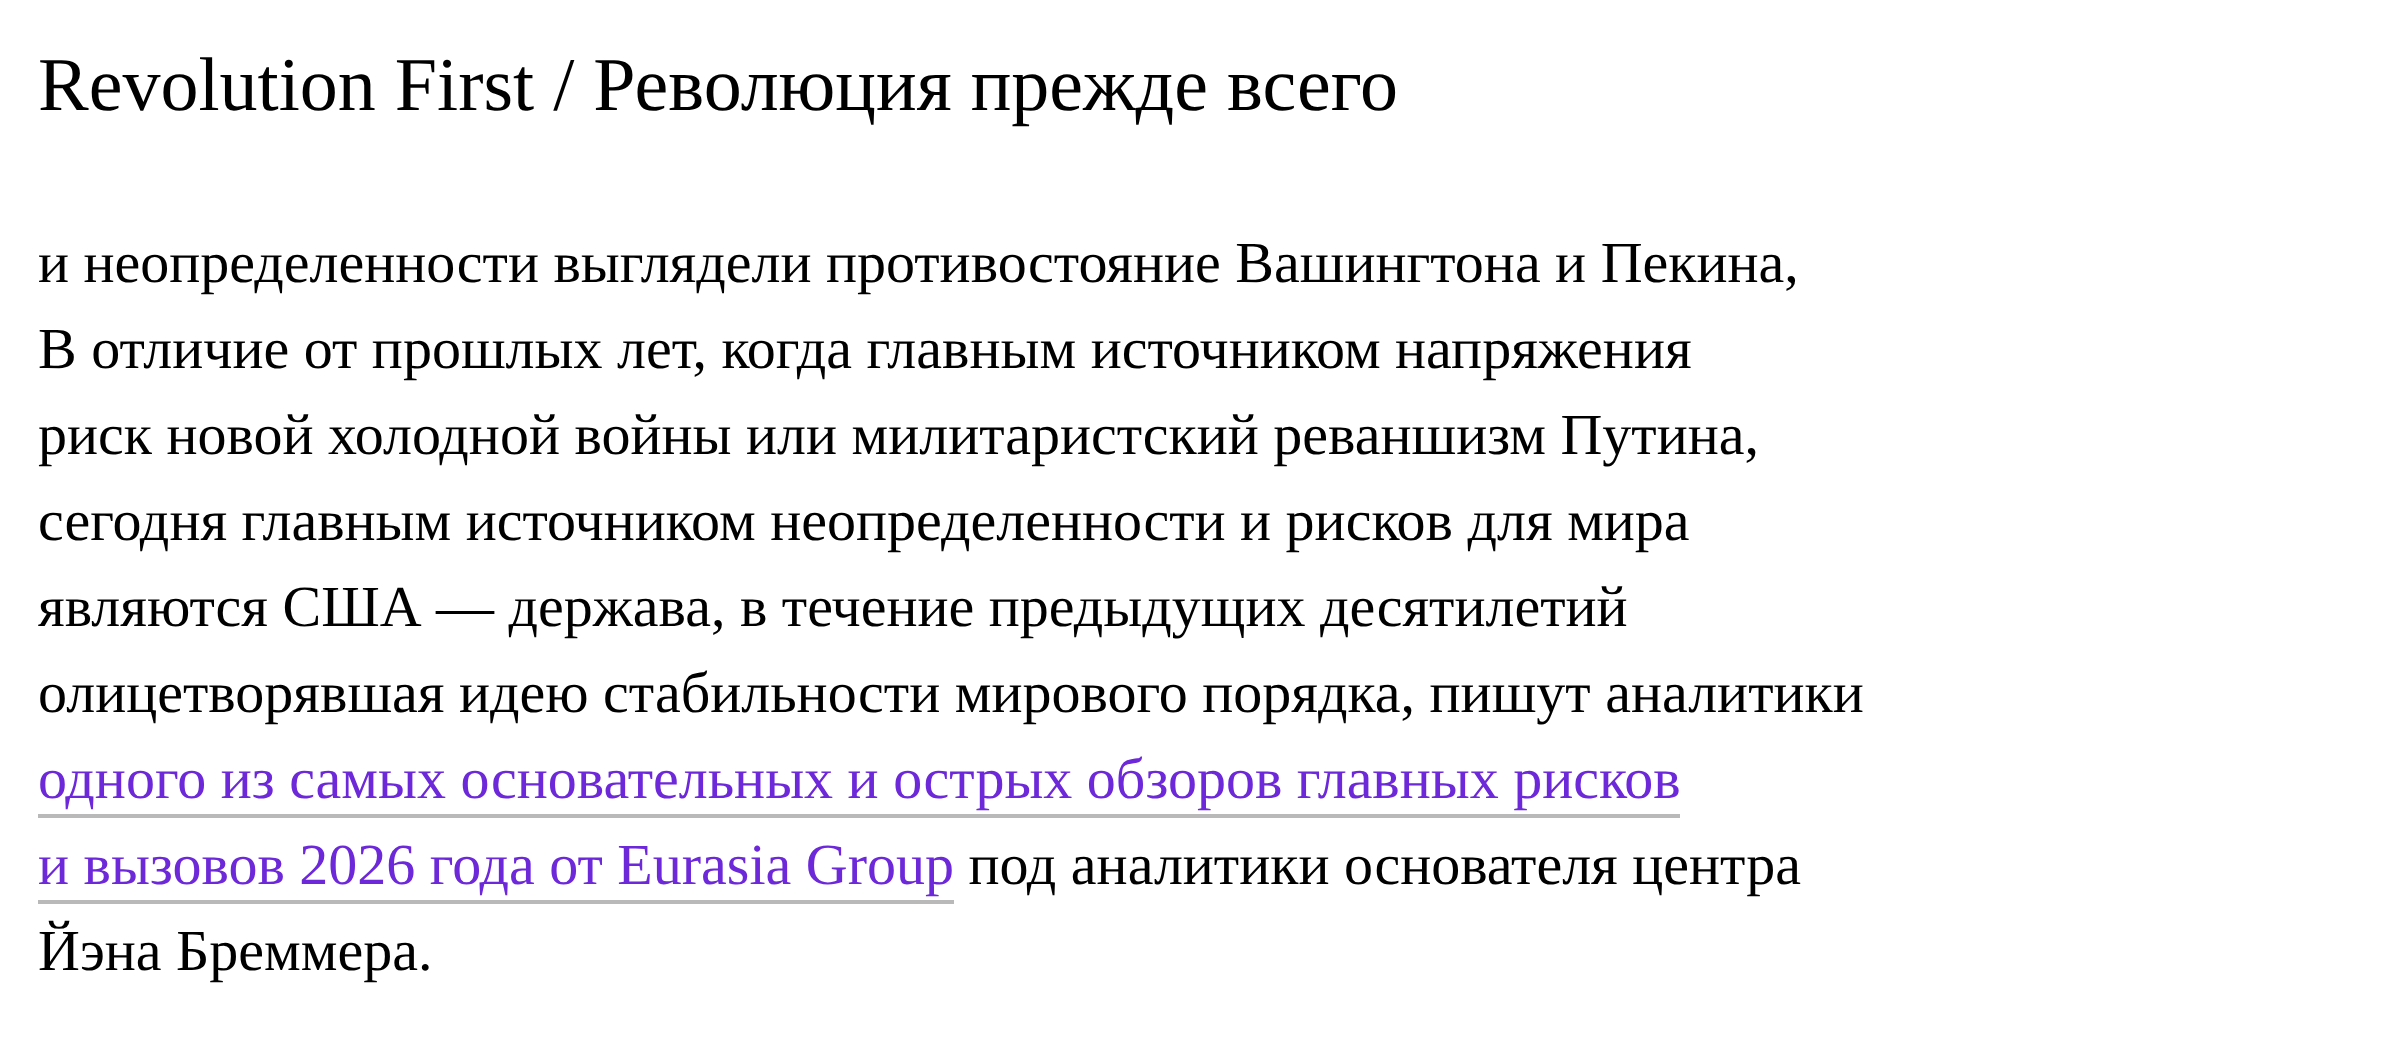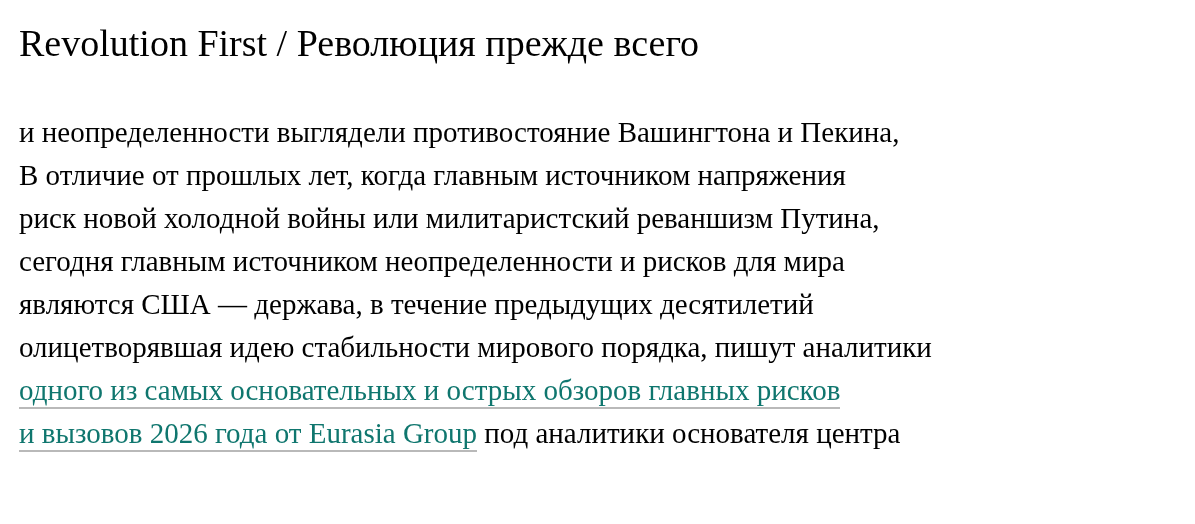--- a/index.html
+++ b/index.html
@@ -32,21 +32,21 @@
   .para {
     margin-top: 46px;
     font-size: 29px;
     line-height: 43px;
     color: #000000;
   }
   .line {
     white-space: pre;
   }
   .lnk {
-    color: #0f766e;
+    color: #6d28d9;
     text-decoration: none;
     border-bottom: 2px solid #b9b9b9;
     padding-bottom: 1px;
     cursor: pointer;
   }
   .lnk:empty {
     border-bottom: none;
     padding-bottom: 0;
   }
 </style>
@@ -68,15 +68,16 @@
     <div class="line"><span>сегодня главным источником неопределенности и рисков для мира</span><span class="lnk"></span><span></span></div>
 
     <div class="line"><span>являются США — держава, в течение предыдущих десятилетий</span><span class="lnk"></span><span></span></div>
 
     <div class="line"><span>олицетворявшая идею стабильности мирового порядка, пишут аналитики</span><span class="lnk"></span><span></span></div>
 
     <div class="line"><span></span><span class="lnk">одного из самых основательных и острых обзоров главных рисков</span><span></span></div>
 
     <div class="line"><span></span><span class="lnk">и вызовов 2026 года от Eurasia Group</span><span> под аналитики основателя центра</span></div>
 
+    <div class="line"><span>Йэна Бреммера.</span><span class="lnk"></span><span></span></div>
 
   </div>
 </div>
 
 </body></html>

